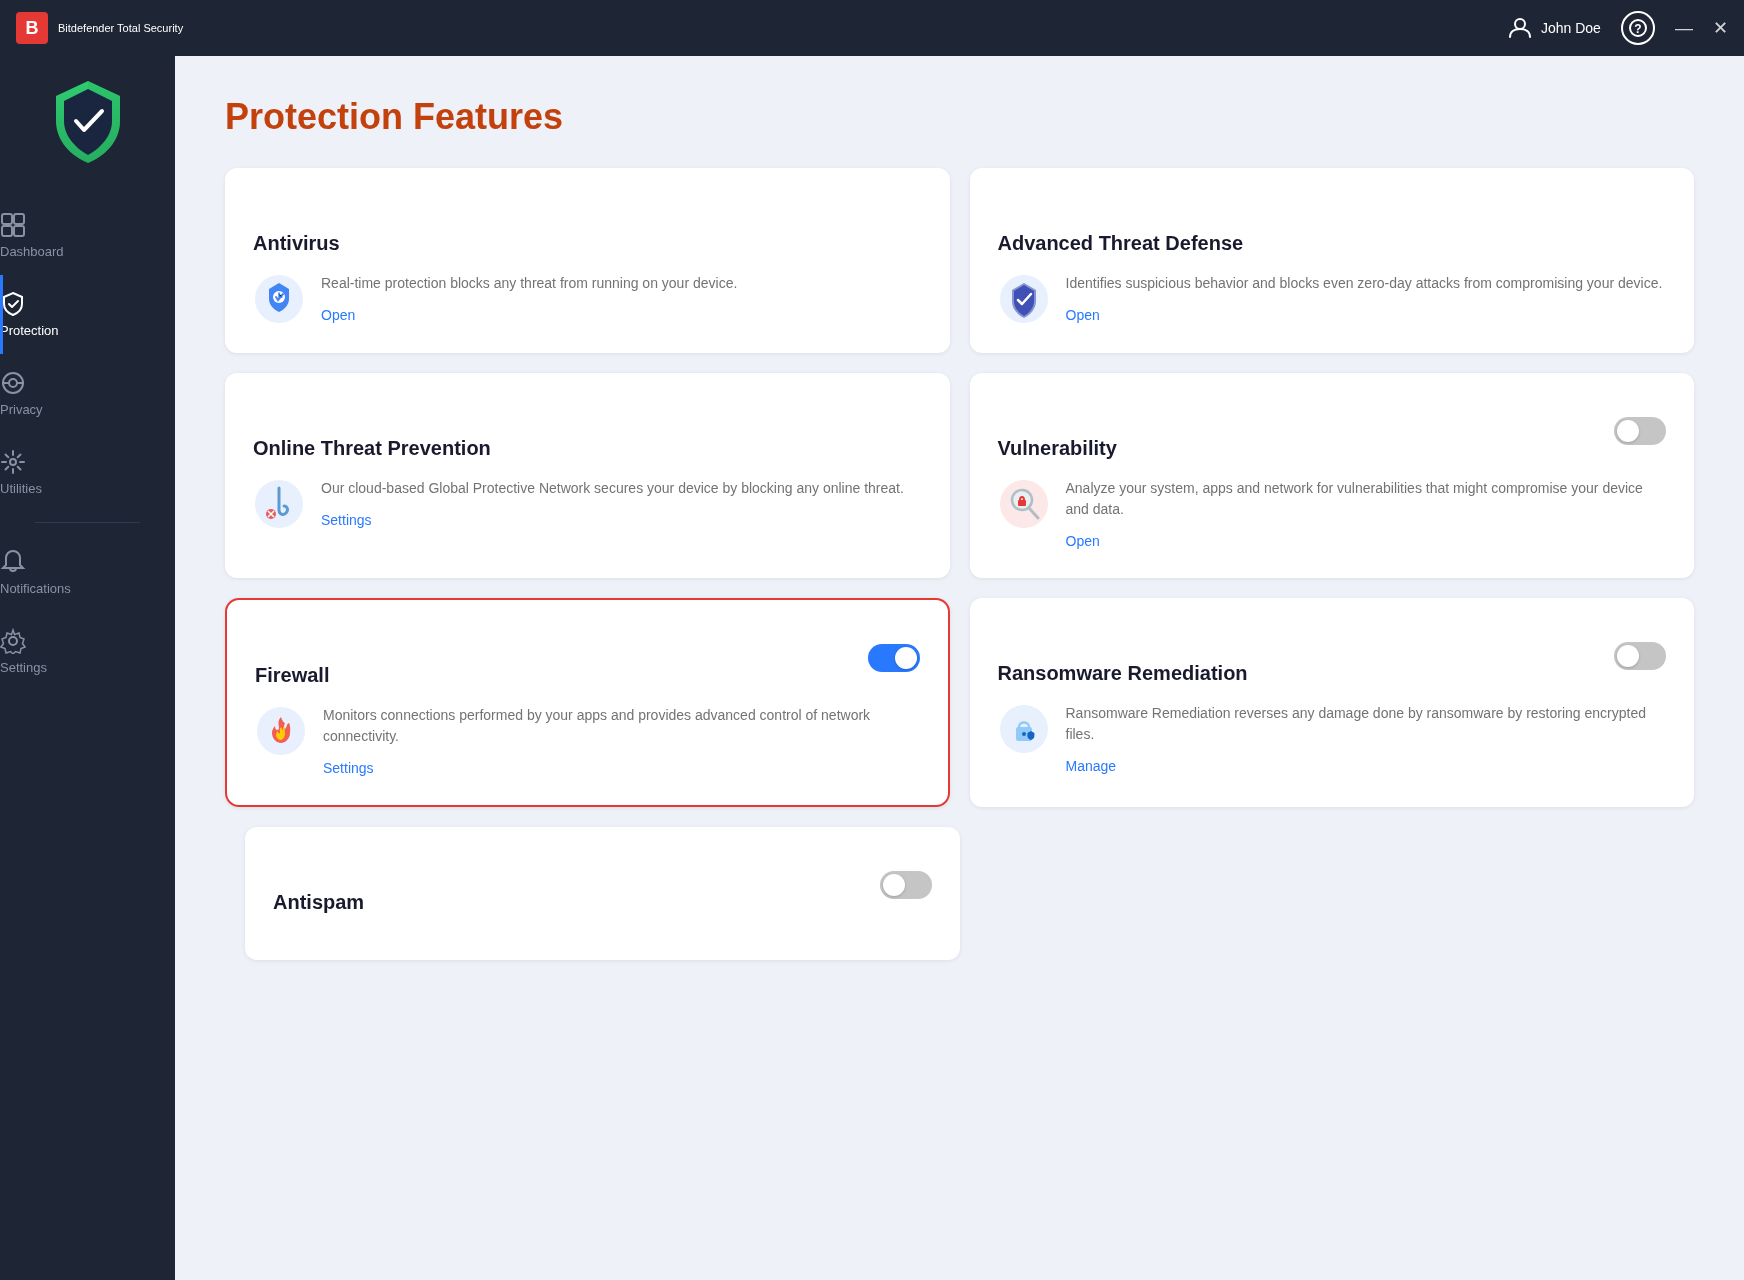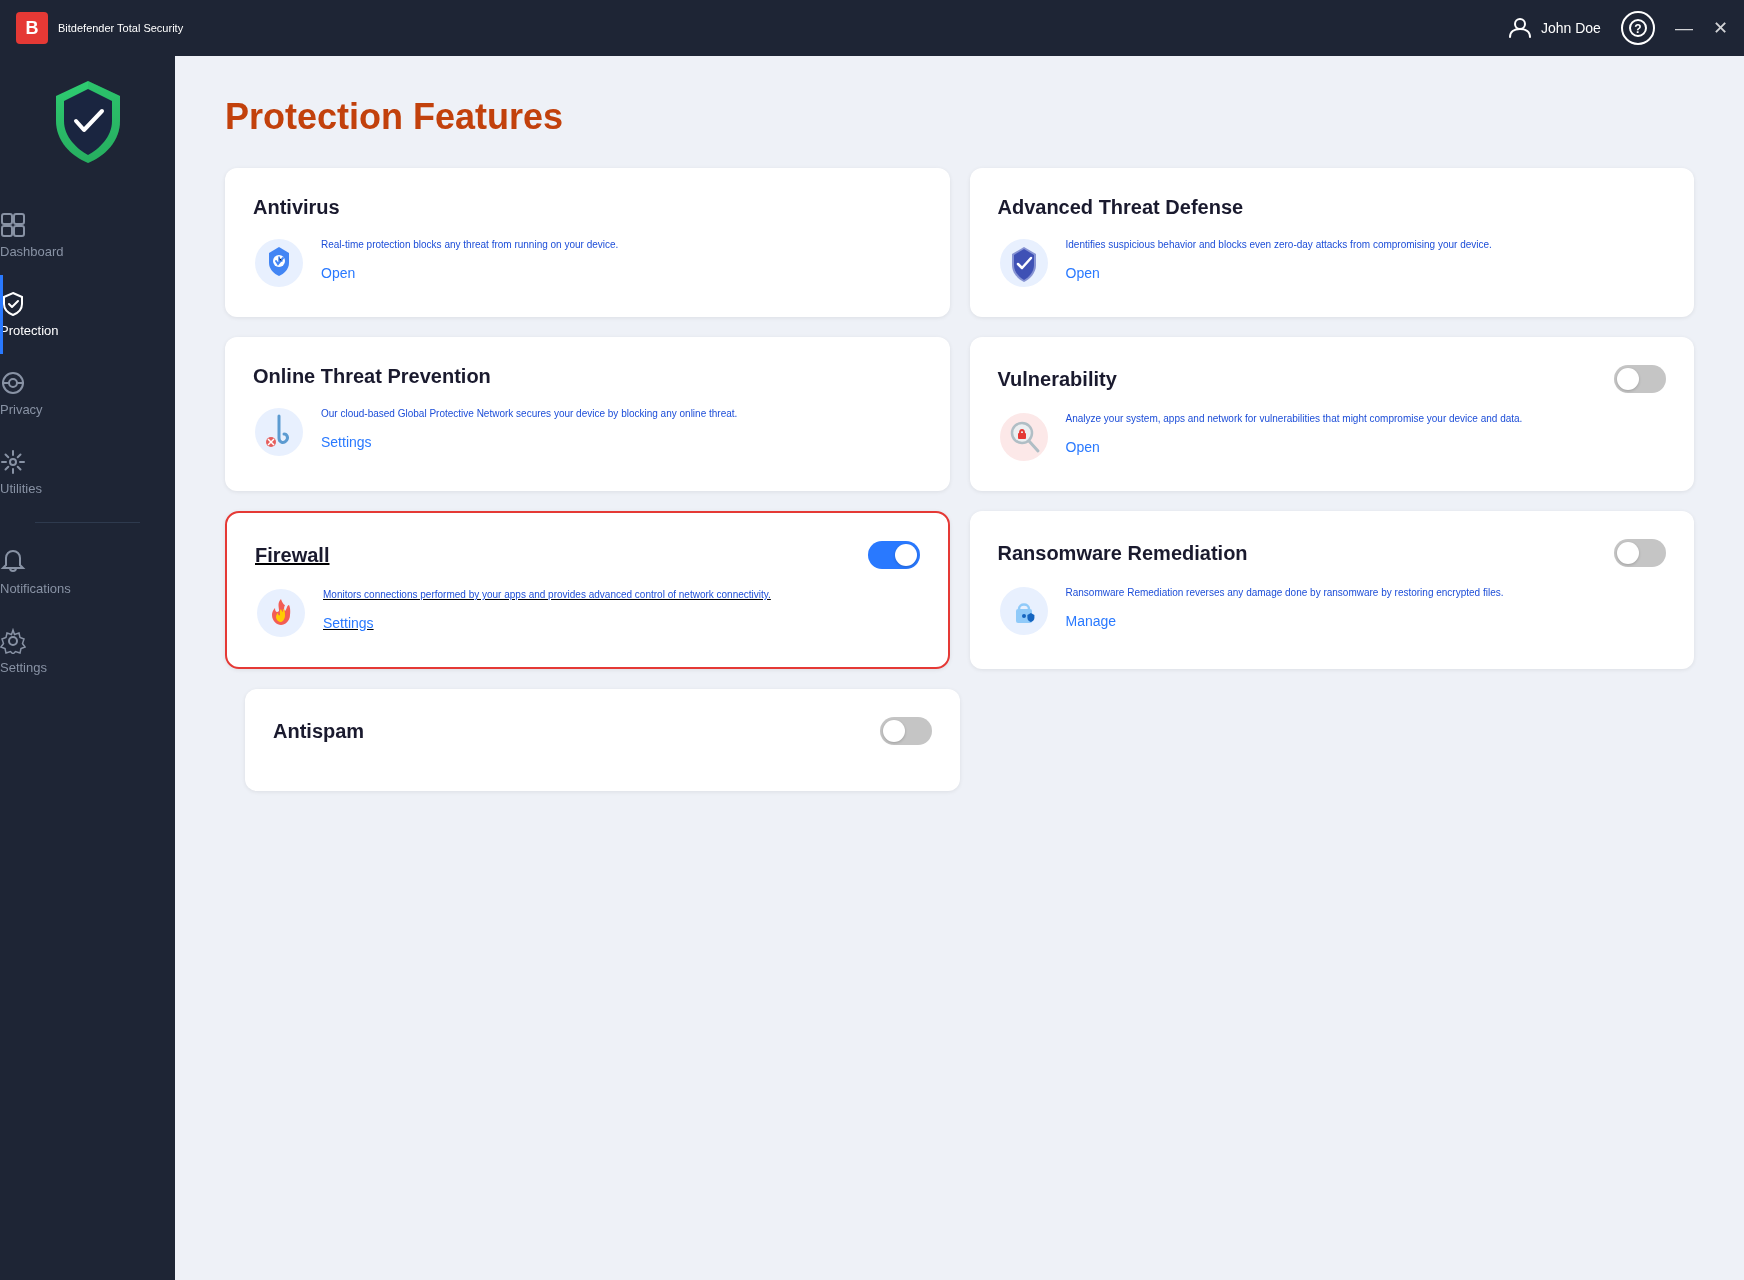--- a/index.html
+++ b/index.html
@@ -52,32 +52,32 @@
     .page-title { font-size: 36px; font-weight: 700; color: #c2410c; margin-bottom: 30px; }
 
     
     .cards-grid { display: grid; grid-template-columns: 1fr 1fr; gap: 20px; }
 
     .card {
       background: white; border-radius: 12px; padding: 28px;
       box-shadow: 0 1px 4px rgba(0,0,0,0.08);
     }
     .card.highlighted {
-      border: 2px solid #e53935; border-radius: 14px; text-decoration: underline;
+      border: 2px solid #e53935; border-radius: 14px;
     }
 
     .card-header { display: flex; align-items: center; justify-content: space-between; margin-bottom: 18px; }
-    .card-title { font-size: 20px; font-weight: 700; color: #1a1a2e; }
+    .card-title { font-size: 20px; font-weight: 700; color: #1a1a2e; margin-top: 36px; }
 
     .card-body { display: flex; gap: 16px; align-items: flex-start; }
     .card-icon { width: 52px; height: 52px; flex-shrink: 0; display: flex; align-items: center; justify-content: center; }
     .card-icon svg { width: 52px; height: 52px; }
 
     .card-text { flex: 1; }
-    .card-description { font-size: 10px; color: #1d4ed8; line-height: 1.5; margin-bottom: 12px; }
+    .card-description { font-size: 14px; color: #737373; line-height: 1.5; margin-bottom: 12px; }
     .card-link { font-size: 14px; color: #2979ff; font-weight: 500; cursor: pointer; text-decoration: none; }
 
     
     .toggle {
       width: 52px; height: 28px; border-radius: 14px; position: relative;
       cursor: pointer; flex-shrink: 0;
     }
     .toggle.on { background: #2979ff; }
     .toggle.off { background: #c5c5c5; }
     .toggle-knob {

